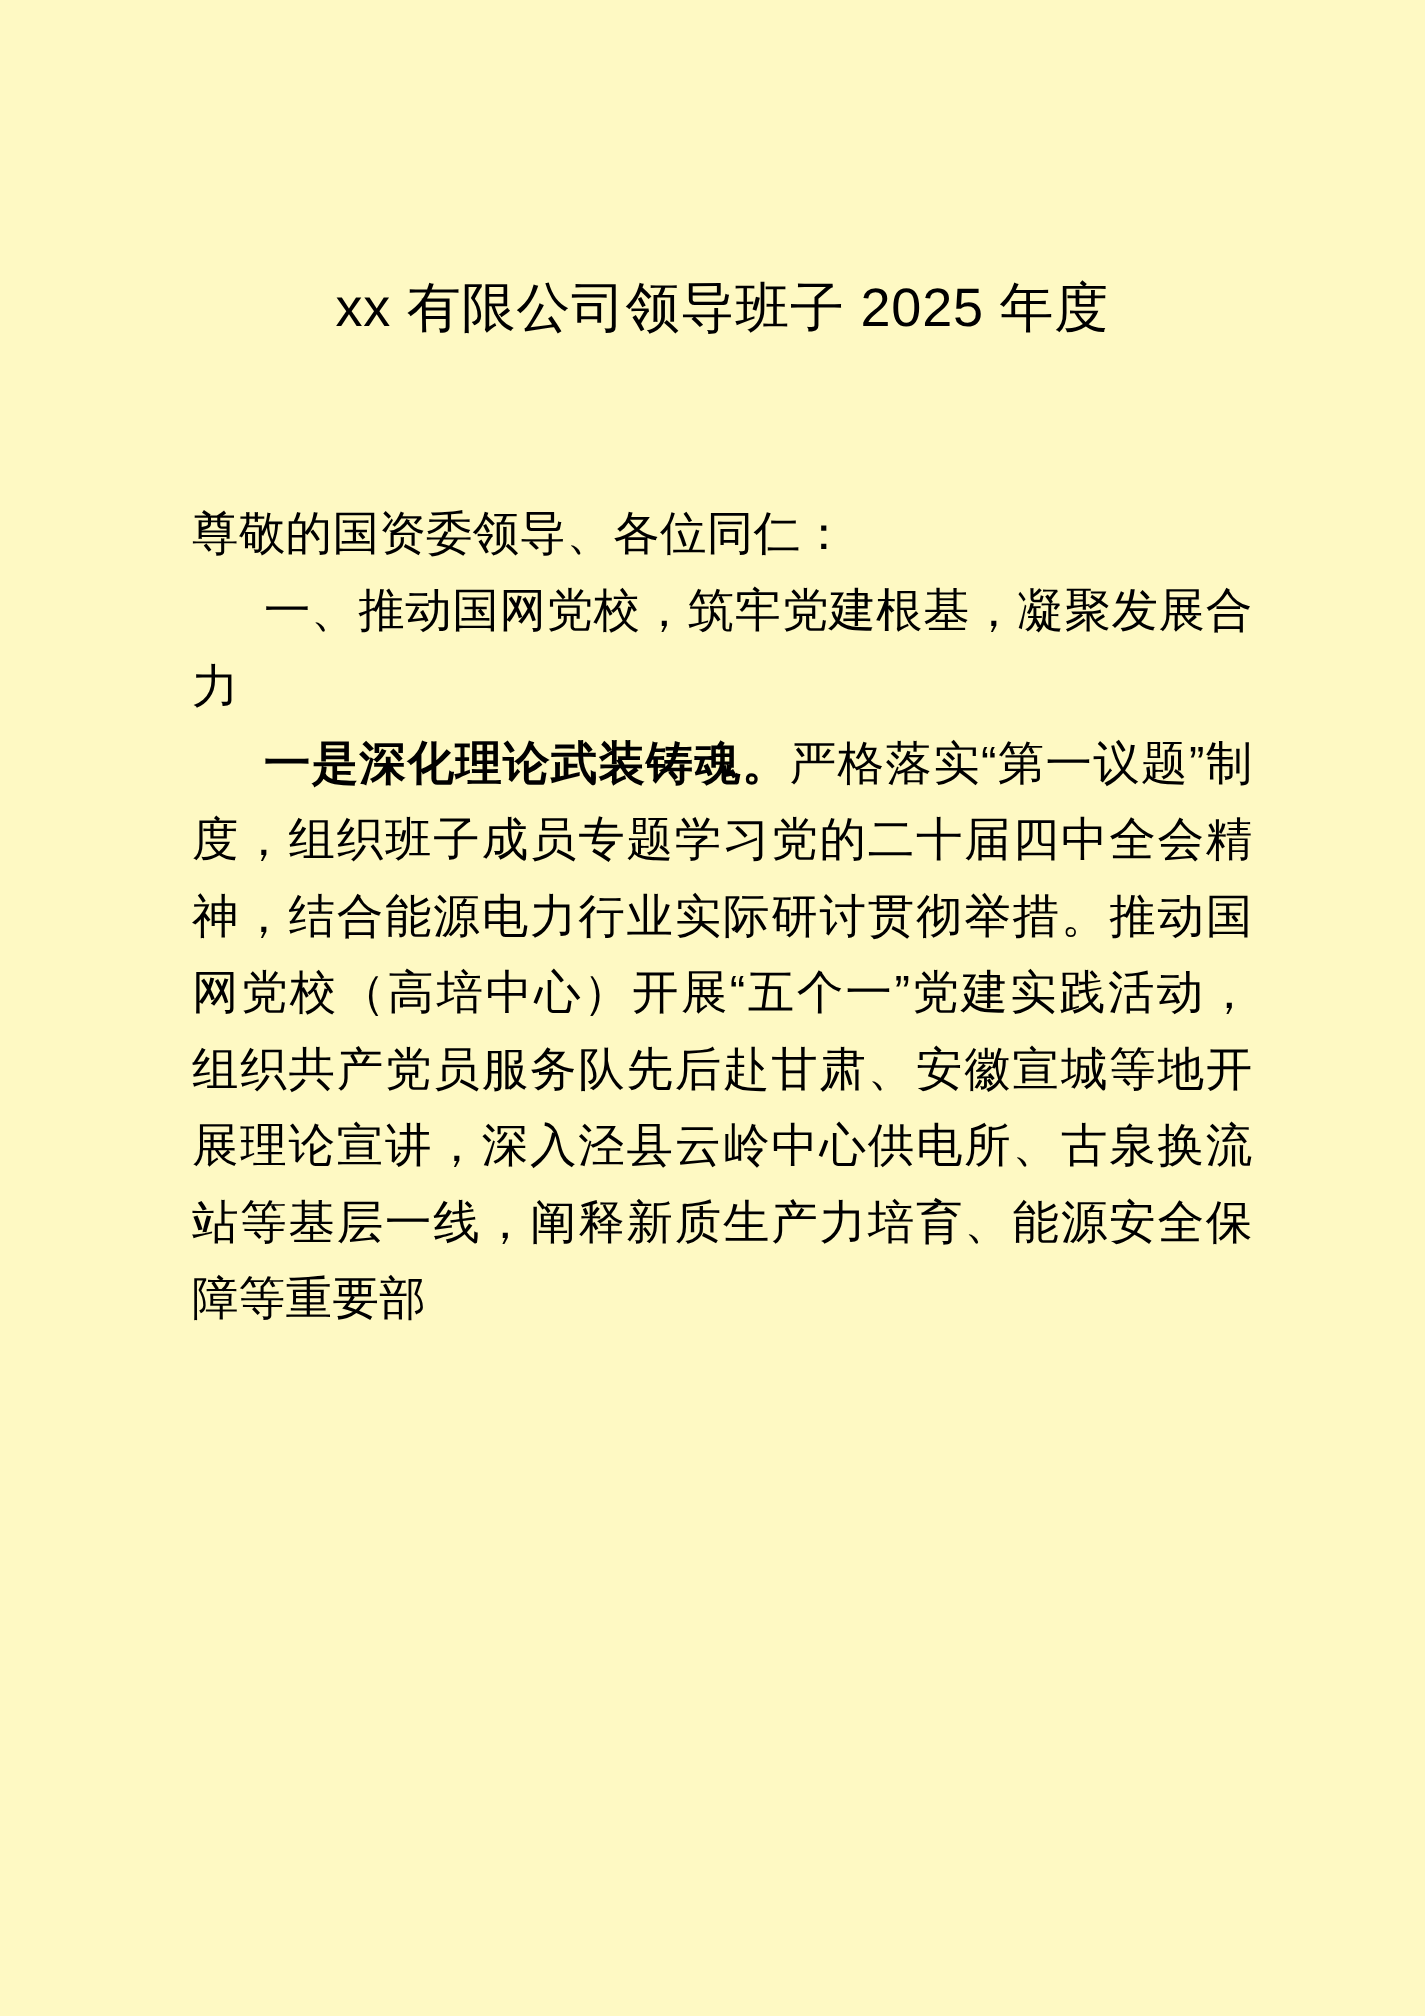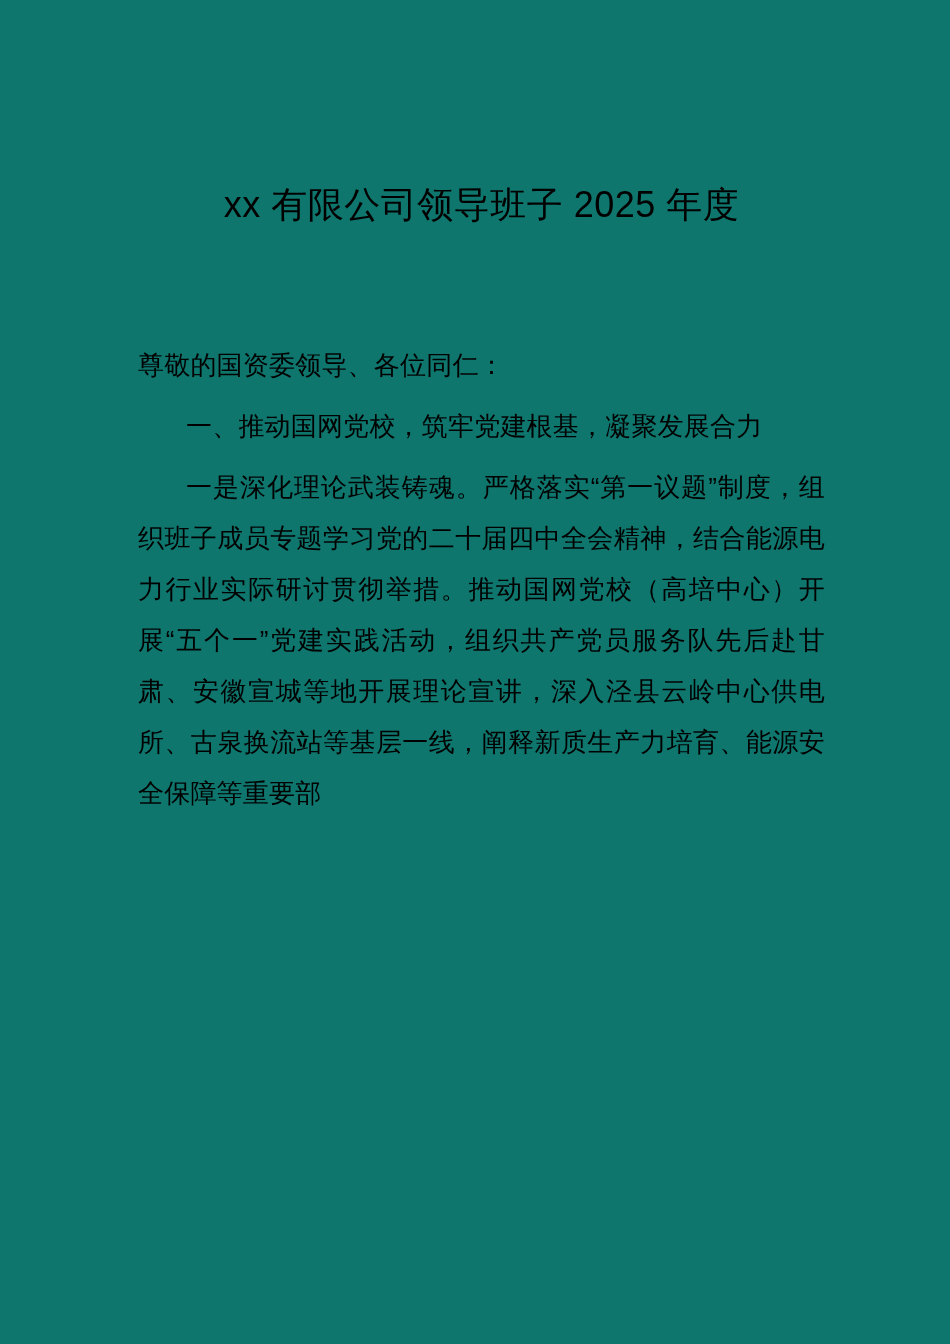--- a/index.html
+++ b/index.html
@@ -8,21 +8,21 @@
     background: #ffffff;
   }
   body {
     font-family: "Liberation Sans", "DejaVu Sans", sans-serif;
     color: #000000;
   }
   .page {
     position: relative;
     width: 950px;
     height: 1344px;
-    background: #0f766e;
+    background: #fef9c3;
     overflow: hidden;
     box-sizing: border-box;
   }
 
   
   .doc-title {
     position: absolute;
     top: 178px;
     left: 128px;
     width: 707px;
@@ -39,35 +39,35 @@
   }
 
   
   .body-block {
     position: absolute;
     top: 330px;
     left: 128px;
     width: 707px;
   }
   .para {
-    font-size: 26px;
+    font-size: 31px;
     line-height: 51px;
     color: #000;
-    margin: 10px;
+    margin: 0;
     text-align: justify;
     text-justify: inter-character;
     text-align-last: left;
     letter-spacing: 0.2px;
     word-break: break-all;
   }
   .para.indent {
     text-indent: 48px;
   }
   .para .bold {
-    font-weight: 400;
+    font-weight: 700;
   }
 </style>
 </head>
 <body>
 
 <div class="page">
 
   <div class="doc-title">
     <span class="tline">xx 有限公司领导班子 2025 年度</span>
   </div>

